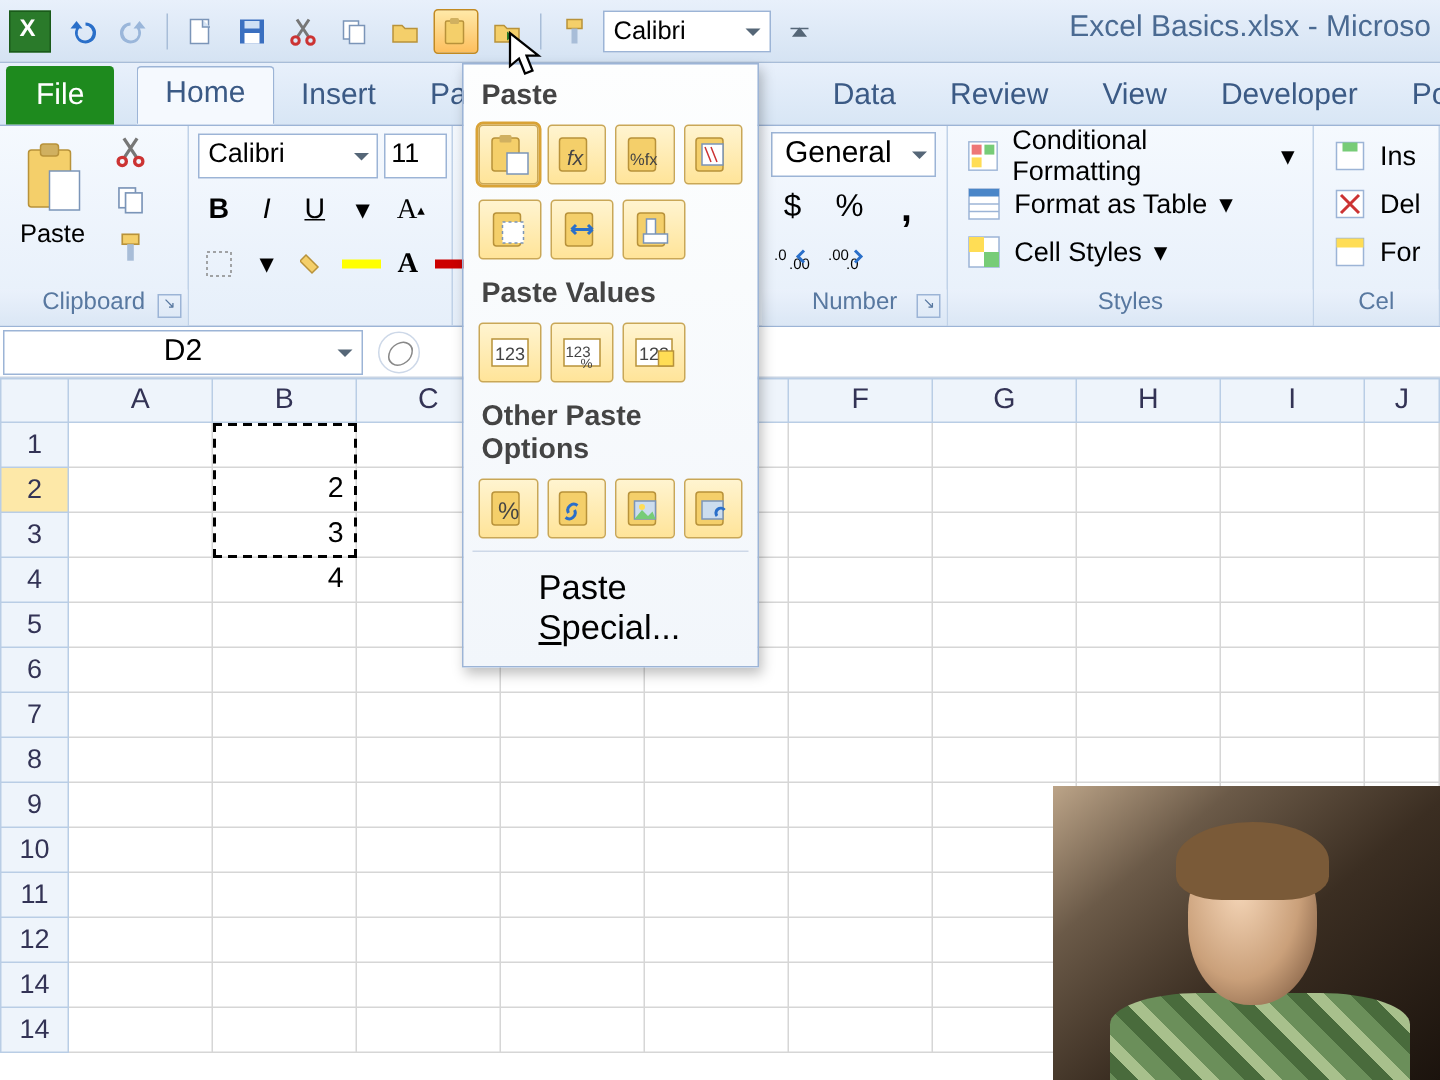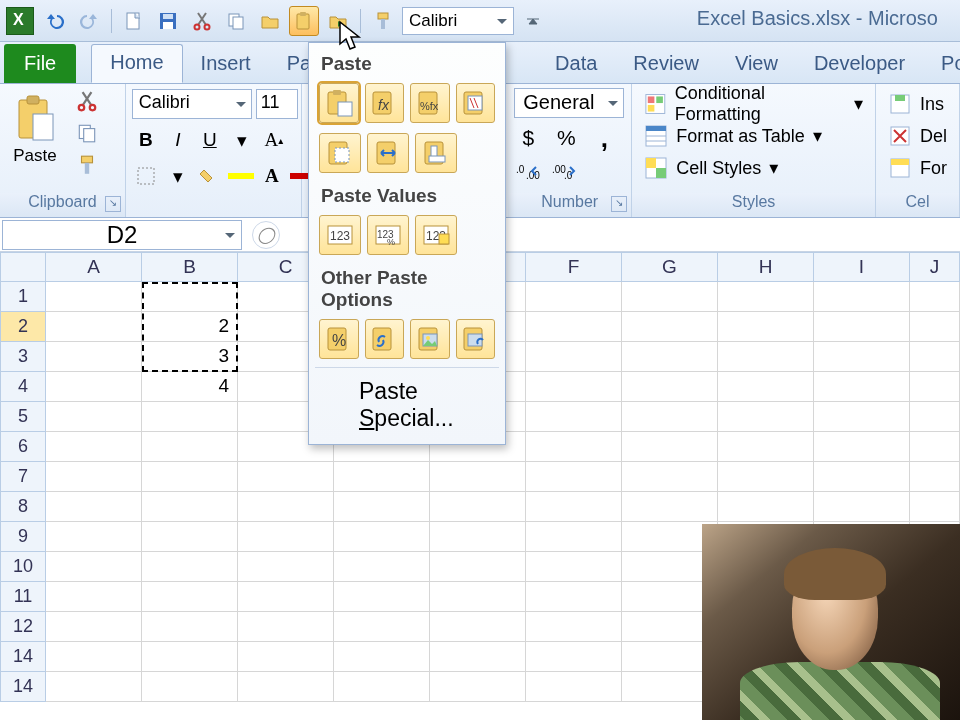--- a/index.html
+++ b/index.html
@@ -9,21 +9,21 @@
 .titlebar { height: 42px; background: linear-gradient(#e8f0fb,#d5e3f3); display:flex; align-items:center; position:relative; border-bottom:1px solid #a8bdd8;}
 .app-icon { width:28px; height:28px; margin:0 6px; background:#2a7a2a; border:1px solid #1a5a1a; position:relative; }
 .app-icon::after { content:"X"; color:#fff; font-weight:bold; font-size:16px; position:absolute; left:6px; top:3px; }
 .qat { display:flex; align-items:center; gap:4px; }
 .qat-btn { width:30px; height:30px; display:flex; align-items:center; justify-content:center; border:1px solid transparent; border-radius:3px; cursor:pointer; }
 .qat-btn.active { background:linear-gradient(#ffe9a8,#fdbf5e); border-color:#c28a21;}
 .qat-btn svg { width:20px; height:20px; }
 .qat-sep { width:1px; height:24px; background:#a8bdd8; margin:0 3px;}
 .font-combo { width:112px; height:28px; border:1px solid #9cb4d6; background:#fff; display:flex; align-items:center; padding:0 6px; font-size:17px; position:relative;}
 .font-combo::after { content:""; position:absolute; right:6px; top:11px; border:5px solid transparent; border-top-color:#567; }
-.doc-title { position:absolute; right:22px; top:7px; font-size:20px; color:#4a6a92; white-space:nowrap;}
+.doc-title { position:absolute; right:6px; top:7px; font-size:20px; color:#4a6a92; white-space:nowrap;}
 
 
 .tabs { height:42px; background:linear-gradient(#e8f0fb,#d8e6f5); display:flex; align-items:flex-end; border-bottom:1px solid #9cb4d6; padding-left:4px;}
 .tab { padding:6px 18px 8px; font-size:20px; color:#3b5a85; cursor:pointer; }
 .tab.file { background:#1e8a1e; color:#fff; border-radius:3px 3px 0 0; margin-right:15px; padding:8px 20px;}
 .tab.active { background:#f5f9fe; border:1px solid #9cb4d6; border-bottom-color:#f5f9fe; border-radius:3px 3px 0 0;}
 
 
 .ribbon { height:134px; background:linear-gradient(#f5f9fe,#e6effa); border-bottom:1px solid #9cb4d6; display:flex; position:relative;}
 .group { border-right:1px solid #c0d2e8; display:flex; flex-direction:column; }
@@ -51,21 +51,21 @@
 .num-combo::after{content:"";position:absolute;right:5px;top:12px;border:5px solid transparent;border-top-color:#567;}
 
 .styles-group{width:248px;}
 .style-item{height:32px;display:flex;align-items:center;gap:8px;padding:0 6px;font-size:18px;cursor:pointer;}
 .style-item svg{width:24px;height:24px;}
 
 .cells-group{flex:1;}
 
 
 .fbar { height:34px; display:flex; align-items:center; border-bottom:1px solid #c8d4e4;}
-.namebox { width:240px; height:30px; border:1px solid #9cb4d6; margin-left:2px; display:flex; align-items:center; justify-content:center; font-size:24px; position:relative; background:#fff;}
+.namebox { width:240px; height:30px; border:1px solid #9cb4d6; margin-left:2px; display:flex; align-items:center; justify-content:center; font-size:20px; position:relative; background:#fff;}
 .namebox::after{content:"";position:absolute;right:6px;top:12px;border:5px solid transparent;border-top-color:#567;}
 .fx-area{flex:1; display:flex; align-items:center; padding-left:10px;}
 .fx-btn{width:28px;height:28px;border:1px solid #cdd8e8;border-radius:14px;display:flex;align-items:center;justify-content:center;font-style:italic;color:#888;}
 
 
 .grid { position:relative; }
 .colheads { display:flex; height:30px;}
 .corner { width:46px; border:1px solid #b9cde5; background:#eef4fb;}
 .colhead { width:96px; border:1px solid #b9cde5; border-left:none; background:#eef4fb; text-align:center; font-size:19px; line-height:28px; color:#335;}
 .colhead.colJ{width:50px;}

